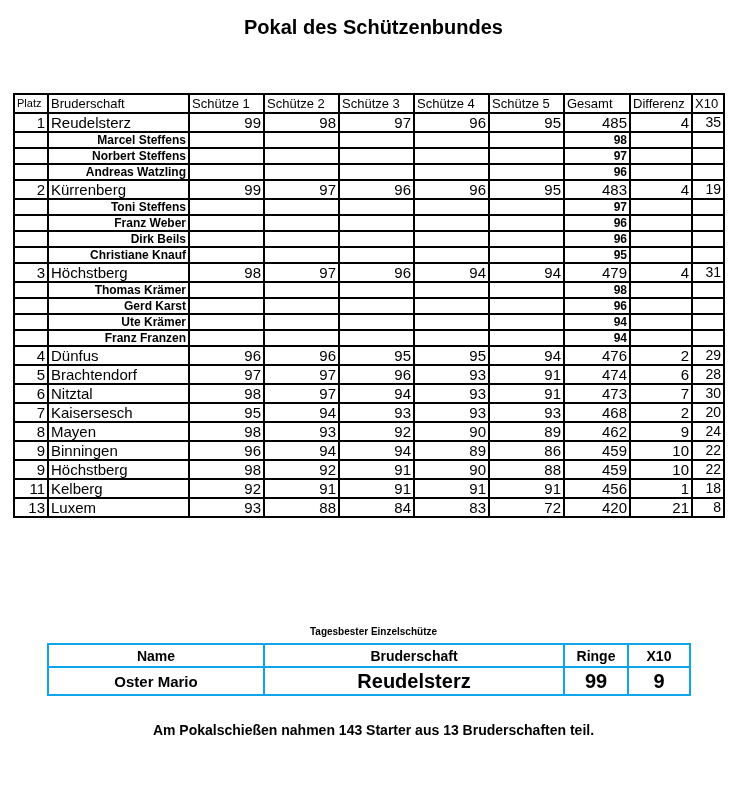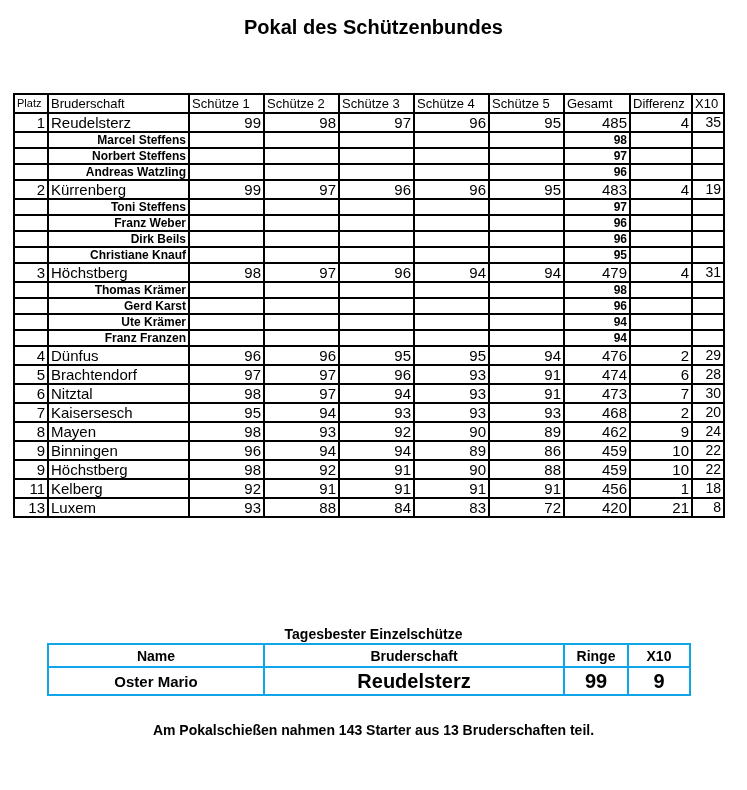--- a/index.html
+++ b/index.html
@@ -7,21 +7,21 @@
   .title { position: absolute; top: 16px; left: 0; width: 747px; text-align: center; font-weight: bold; font-size: 20px; }
   table.results { position: absolute; top: 93px; left: 13px; border-collapse: collapse; table-layout: fixed; }
   table.results td { border: 2px solid #000; padding: 0 2px; height: 14px; line-height: 14px; white-space: nowrap; overflow: hidden; }
   table.results tr.hdr td { font-size: 13px; height: 17px; line-height: 17px; }
   table.results tr.hdr td.platz { font-size: 11px; }
   table.results tr.team td { font-size: 15px; height: 17px; line-height: 17px; }
   table.results tr.team td.x10 { font-size: 14px; }
   table.results tr.member td { font-size: 12px; font-weight: bold; height: 14px; line-height: 14px; }
   .r { text-align: right; }
   .l { text-align: left; }
-  .best-title { position: absolute; top: 626px; left: 0; width: 747px; text-align: center; font-weight: bold; font-size: 14px; }
+  .best-title { position: absolute; top: 626px; left: 0; width: 747px; text-align: center; font-weight: bold; font-size: 10px; }
   table.best { position: absolute; top: 643px; left: 47px; border-collapse: collapse; table-layout: fixed; }
   table.best td { border: 2px solid #0ea5e9; text-align: center; font-weight: bold; }
   table.best tr.bh td { font-size: 14px; height: 19px; }
   table.best tr.bv td { height: 24px; font-size: 15px; }
   table.best tr.bv td.big { font-size: 20px; }
   .footer-note { position: absolute; top: 722px; left: 0; width: 747px; text-align: center; font-weight: bold; font-size: 14px; }
   .footer-date { position: absolute; top: 764px; left: 52px; font-size: 14px; margin-top: 40px; }
 </style>
 </head>
 <body>

